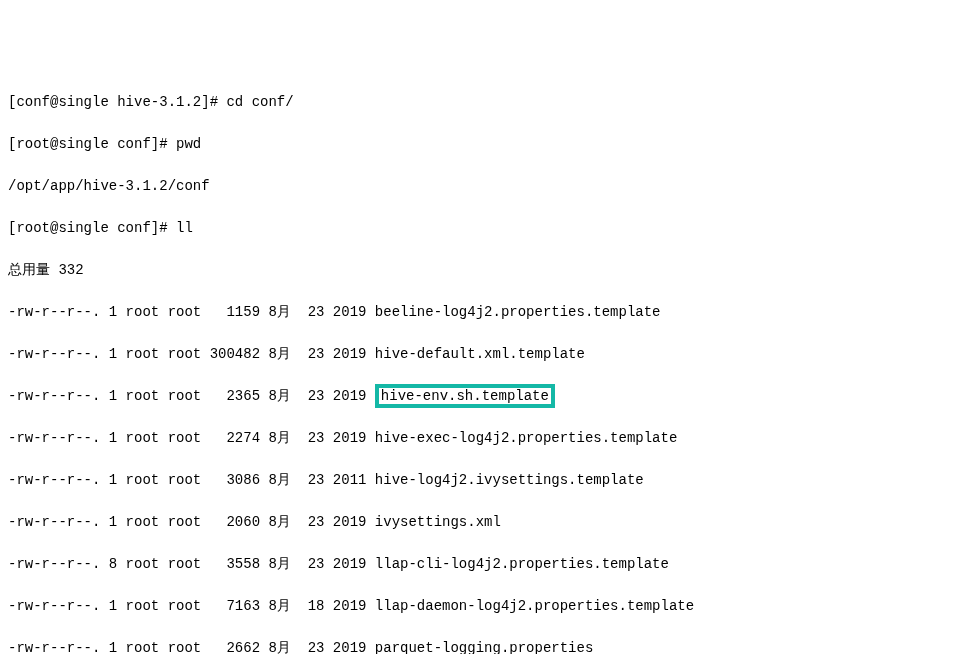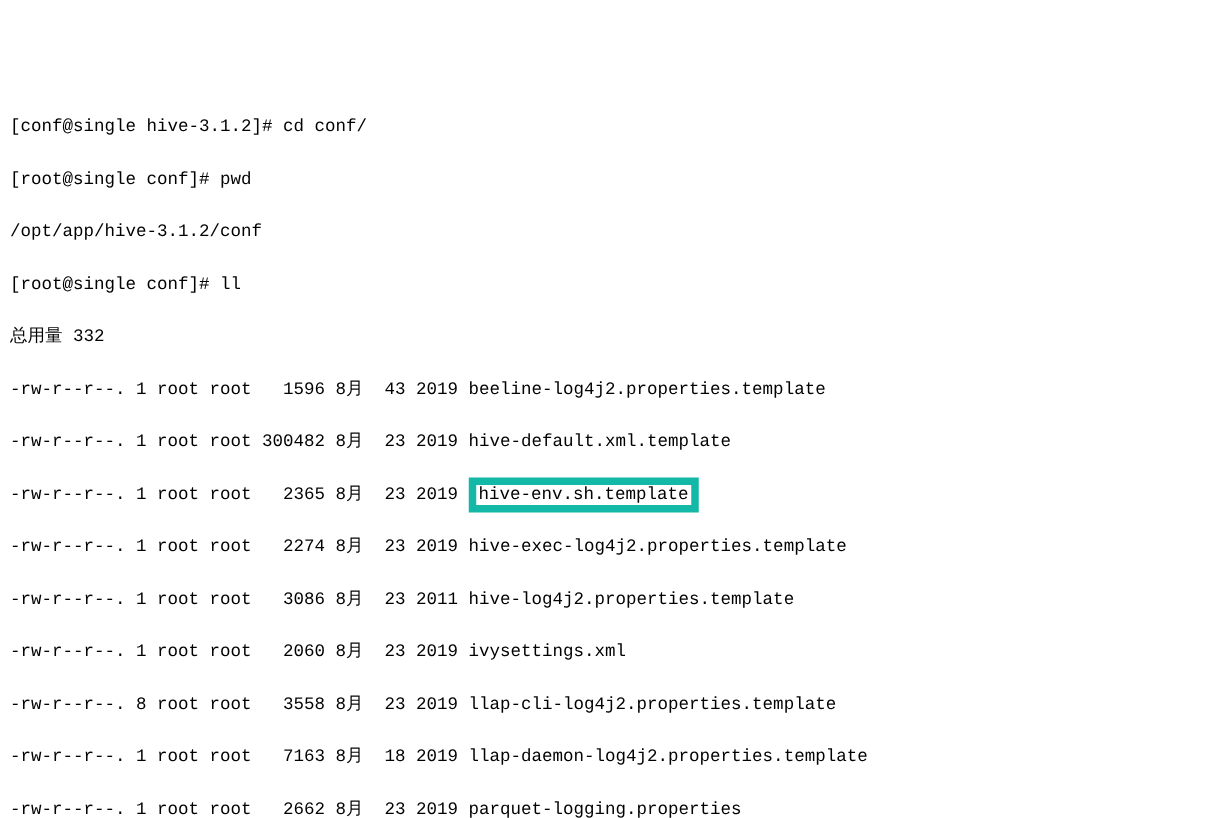--- a/index.html
+++ b/index.html
@@ -9,40 +9,40 @@
       color: #000000;
       margin: 0;
       padding: 8px;
       line-height: 1.5;
       white-space: pre;
     }
     .line {
       white-space: pre;
     }
     .highlight-box {
-      border: 6px solid #14b8a6;
+      border: 4px solid #14b8a6;
       display: inline;
       padding: 0 2px;
     }
   </style>
 </head>
 <body>
 
 
 
 <div class="line"><span>[conf@single hive-3.1.2]# </span><span>cd conf/</span></div>
 <div class="line"><span>[root@single conf]# </span><span>pwd</span></div>
 <div class="line"><span>/opt/app/hive-3.1.2/conf</span></div>
 <div class="line"><span>[root@single conf]# </span><span>ll</span></div>
 <div class="line"><span>总用量 332</span></div>
-<div class="line"><span>-rw-r--r--. 1 root root   1596 8月  43 2019 </span><span>beeline-log4j2.properties.template</span></div>
+<div class="line"><span>-rw-r--r--. 1 root root   1159 8月  23 2019 </span><span>beeline-log4j2.properties.template</span></div>
 <div class="line"><span>-rw-r--r--. 1 root root 300482 8月  23 2019 </span><span>hive-default.xml.template</span></div>
 <div class="line"><span>-rw-r--r--. 1 root root   2365 8月  23 2019 </span><span class="highlight-box">hive-env.sh.template</span></div>
 <div class="line"><span>-rw-r--r--. 1 root root   2274 8月  23 2019 </span><span>hive-exec-log4j2.properties.template</span></div>
-<div class="line"><span>-rw-r--r--. 1 root root   3086 8月  23 2011 </span><span>hive-log4j2.properties.template</span></div>
+<div class="line"><span>-rw-r--r--. 1 root root   3086 8月  23 2011 </span><span>hive-log4j2.ivysettings.template</span></div>
 <div class="line"><span>-rw-r--r--. 1 root root   2060 8月  23 2019 </span><span>ivysettings.xml</span></div>
 <div class="line"><span>-rw-r--r--. 8 root root   3558 8月  23 2019 </span><span>llap-cli-log4j2.properties.template</span></div>
 <div class="line"><span>-rw-r--r--. 1 root root   7163 8月  18 2019 </span><span>llap-daemon-log4j2.properties.template</span></div>
 <div class="line"><span>-rw-r--r--. 1 root root   2662 8月  23 2019 </span><span>parquet-logging.properties</span></div>
 
 
 
 
 
 

